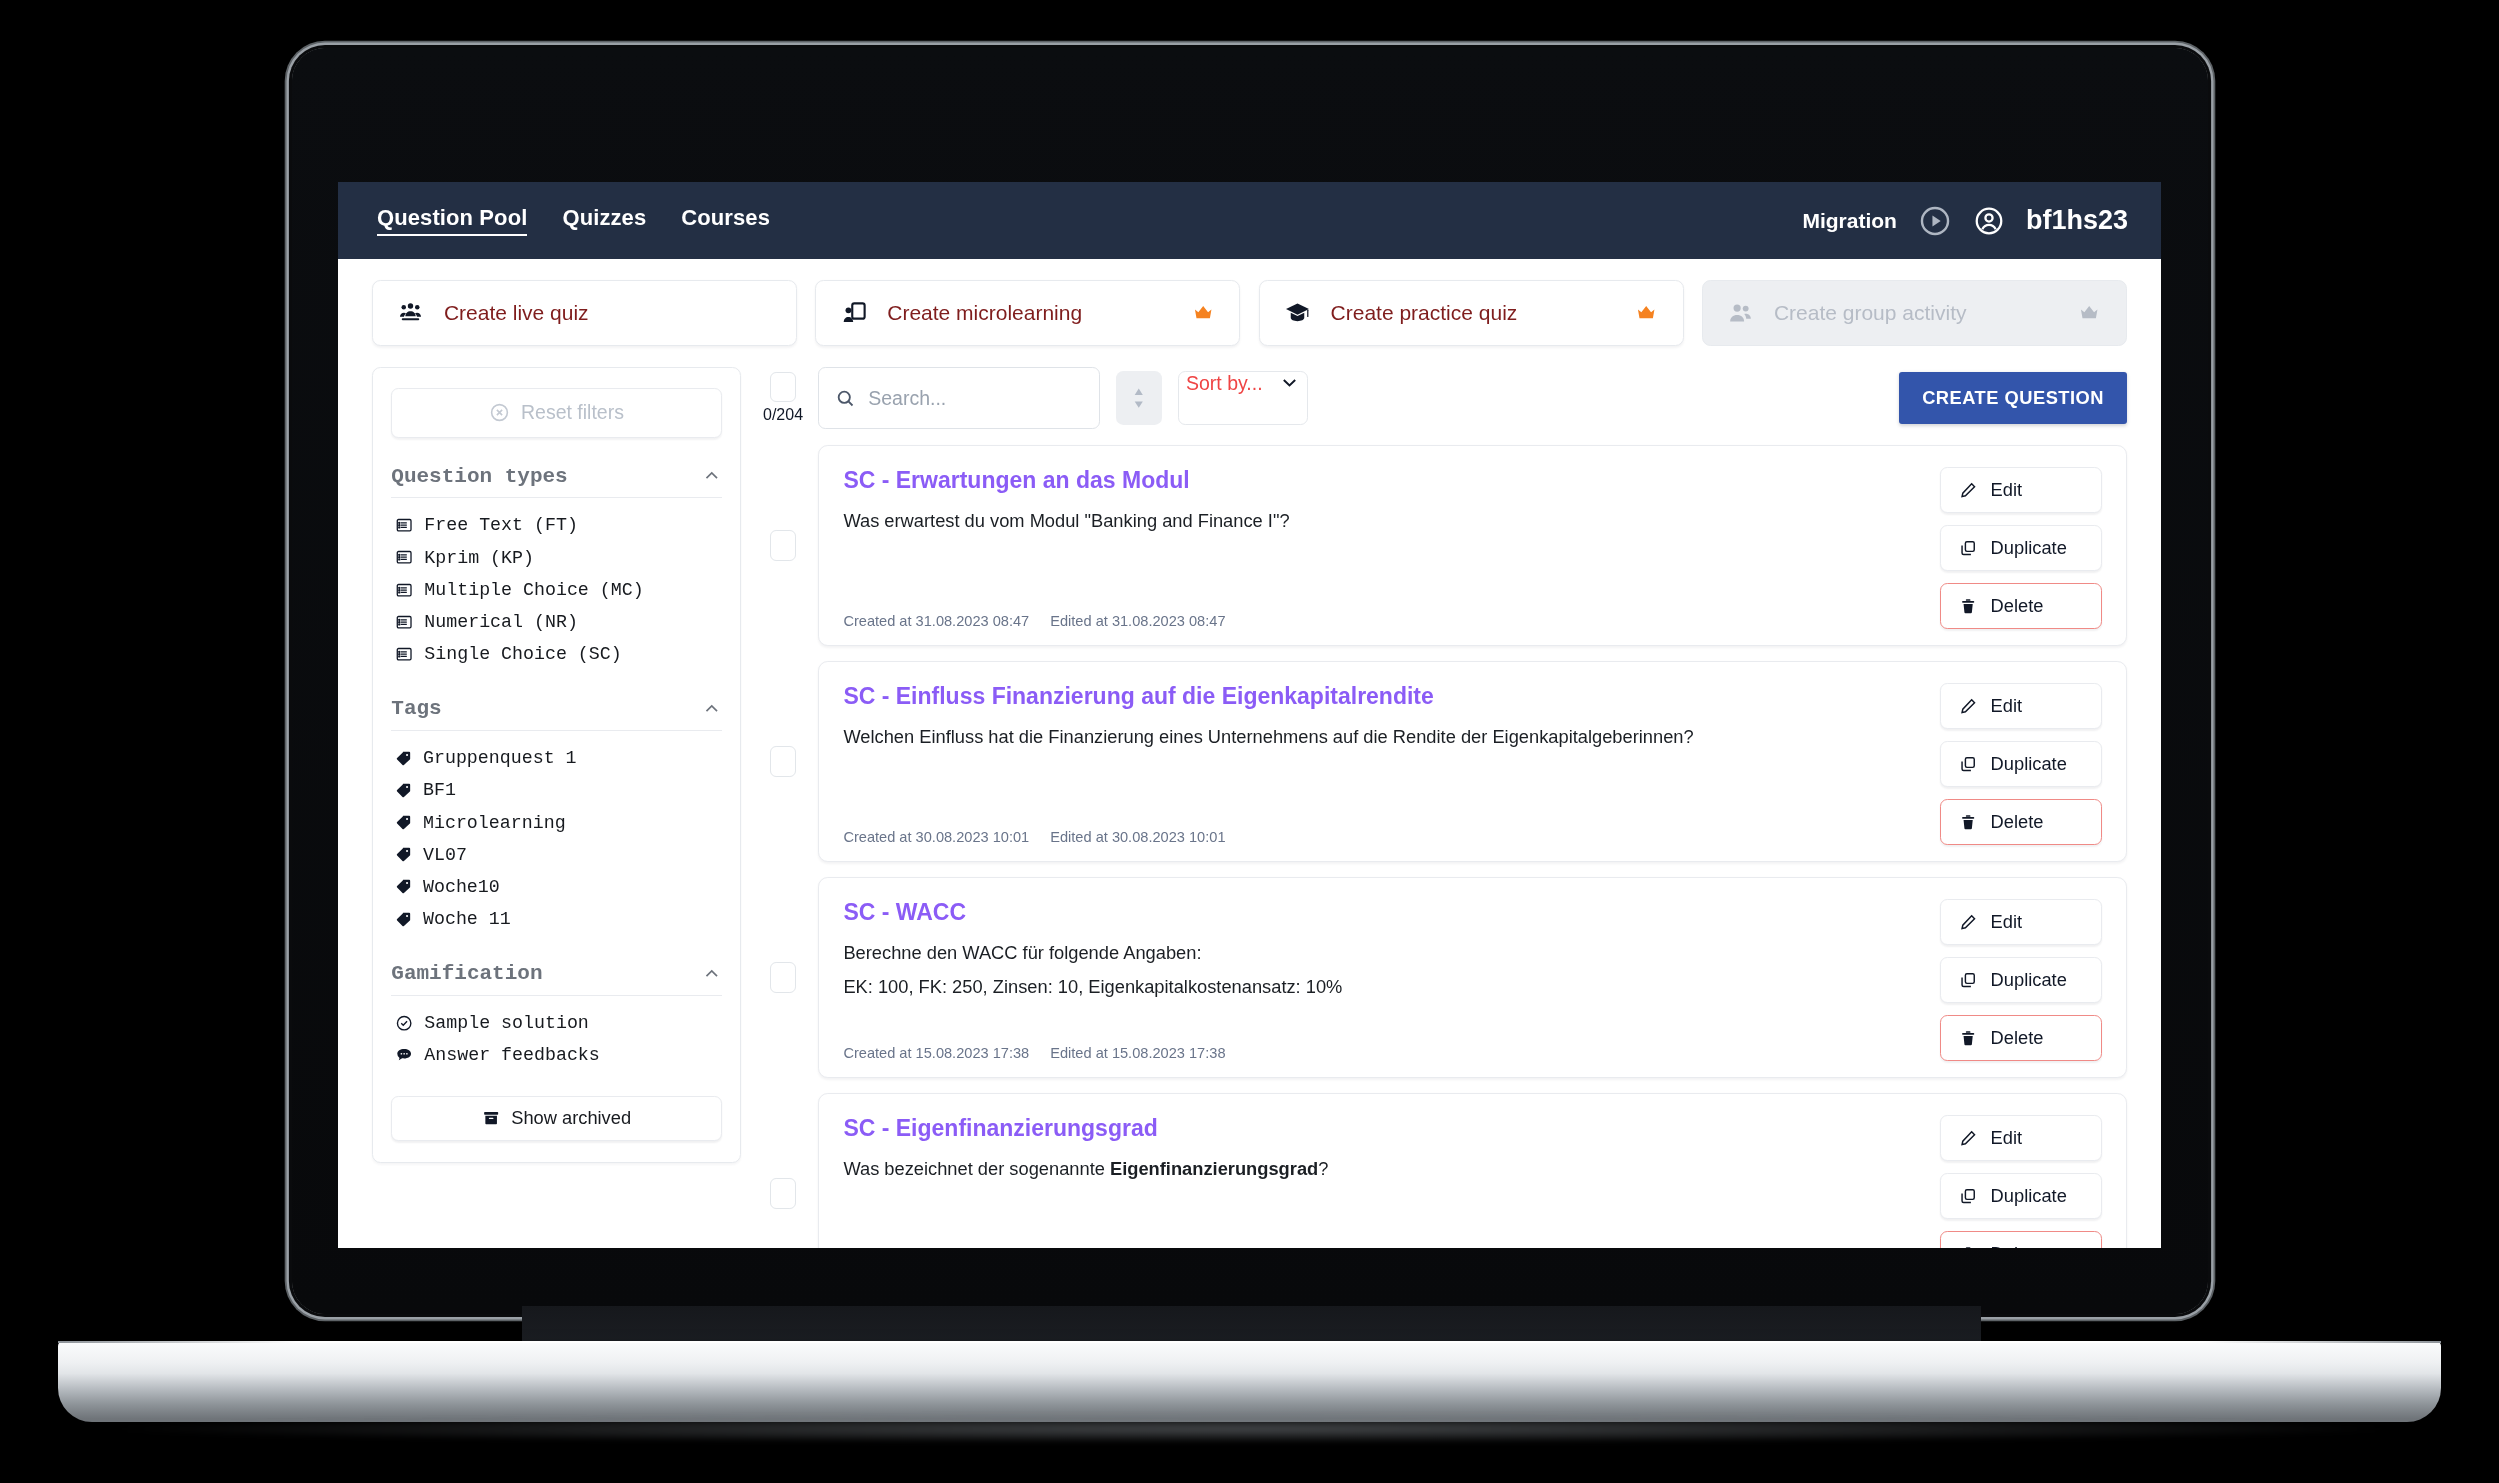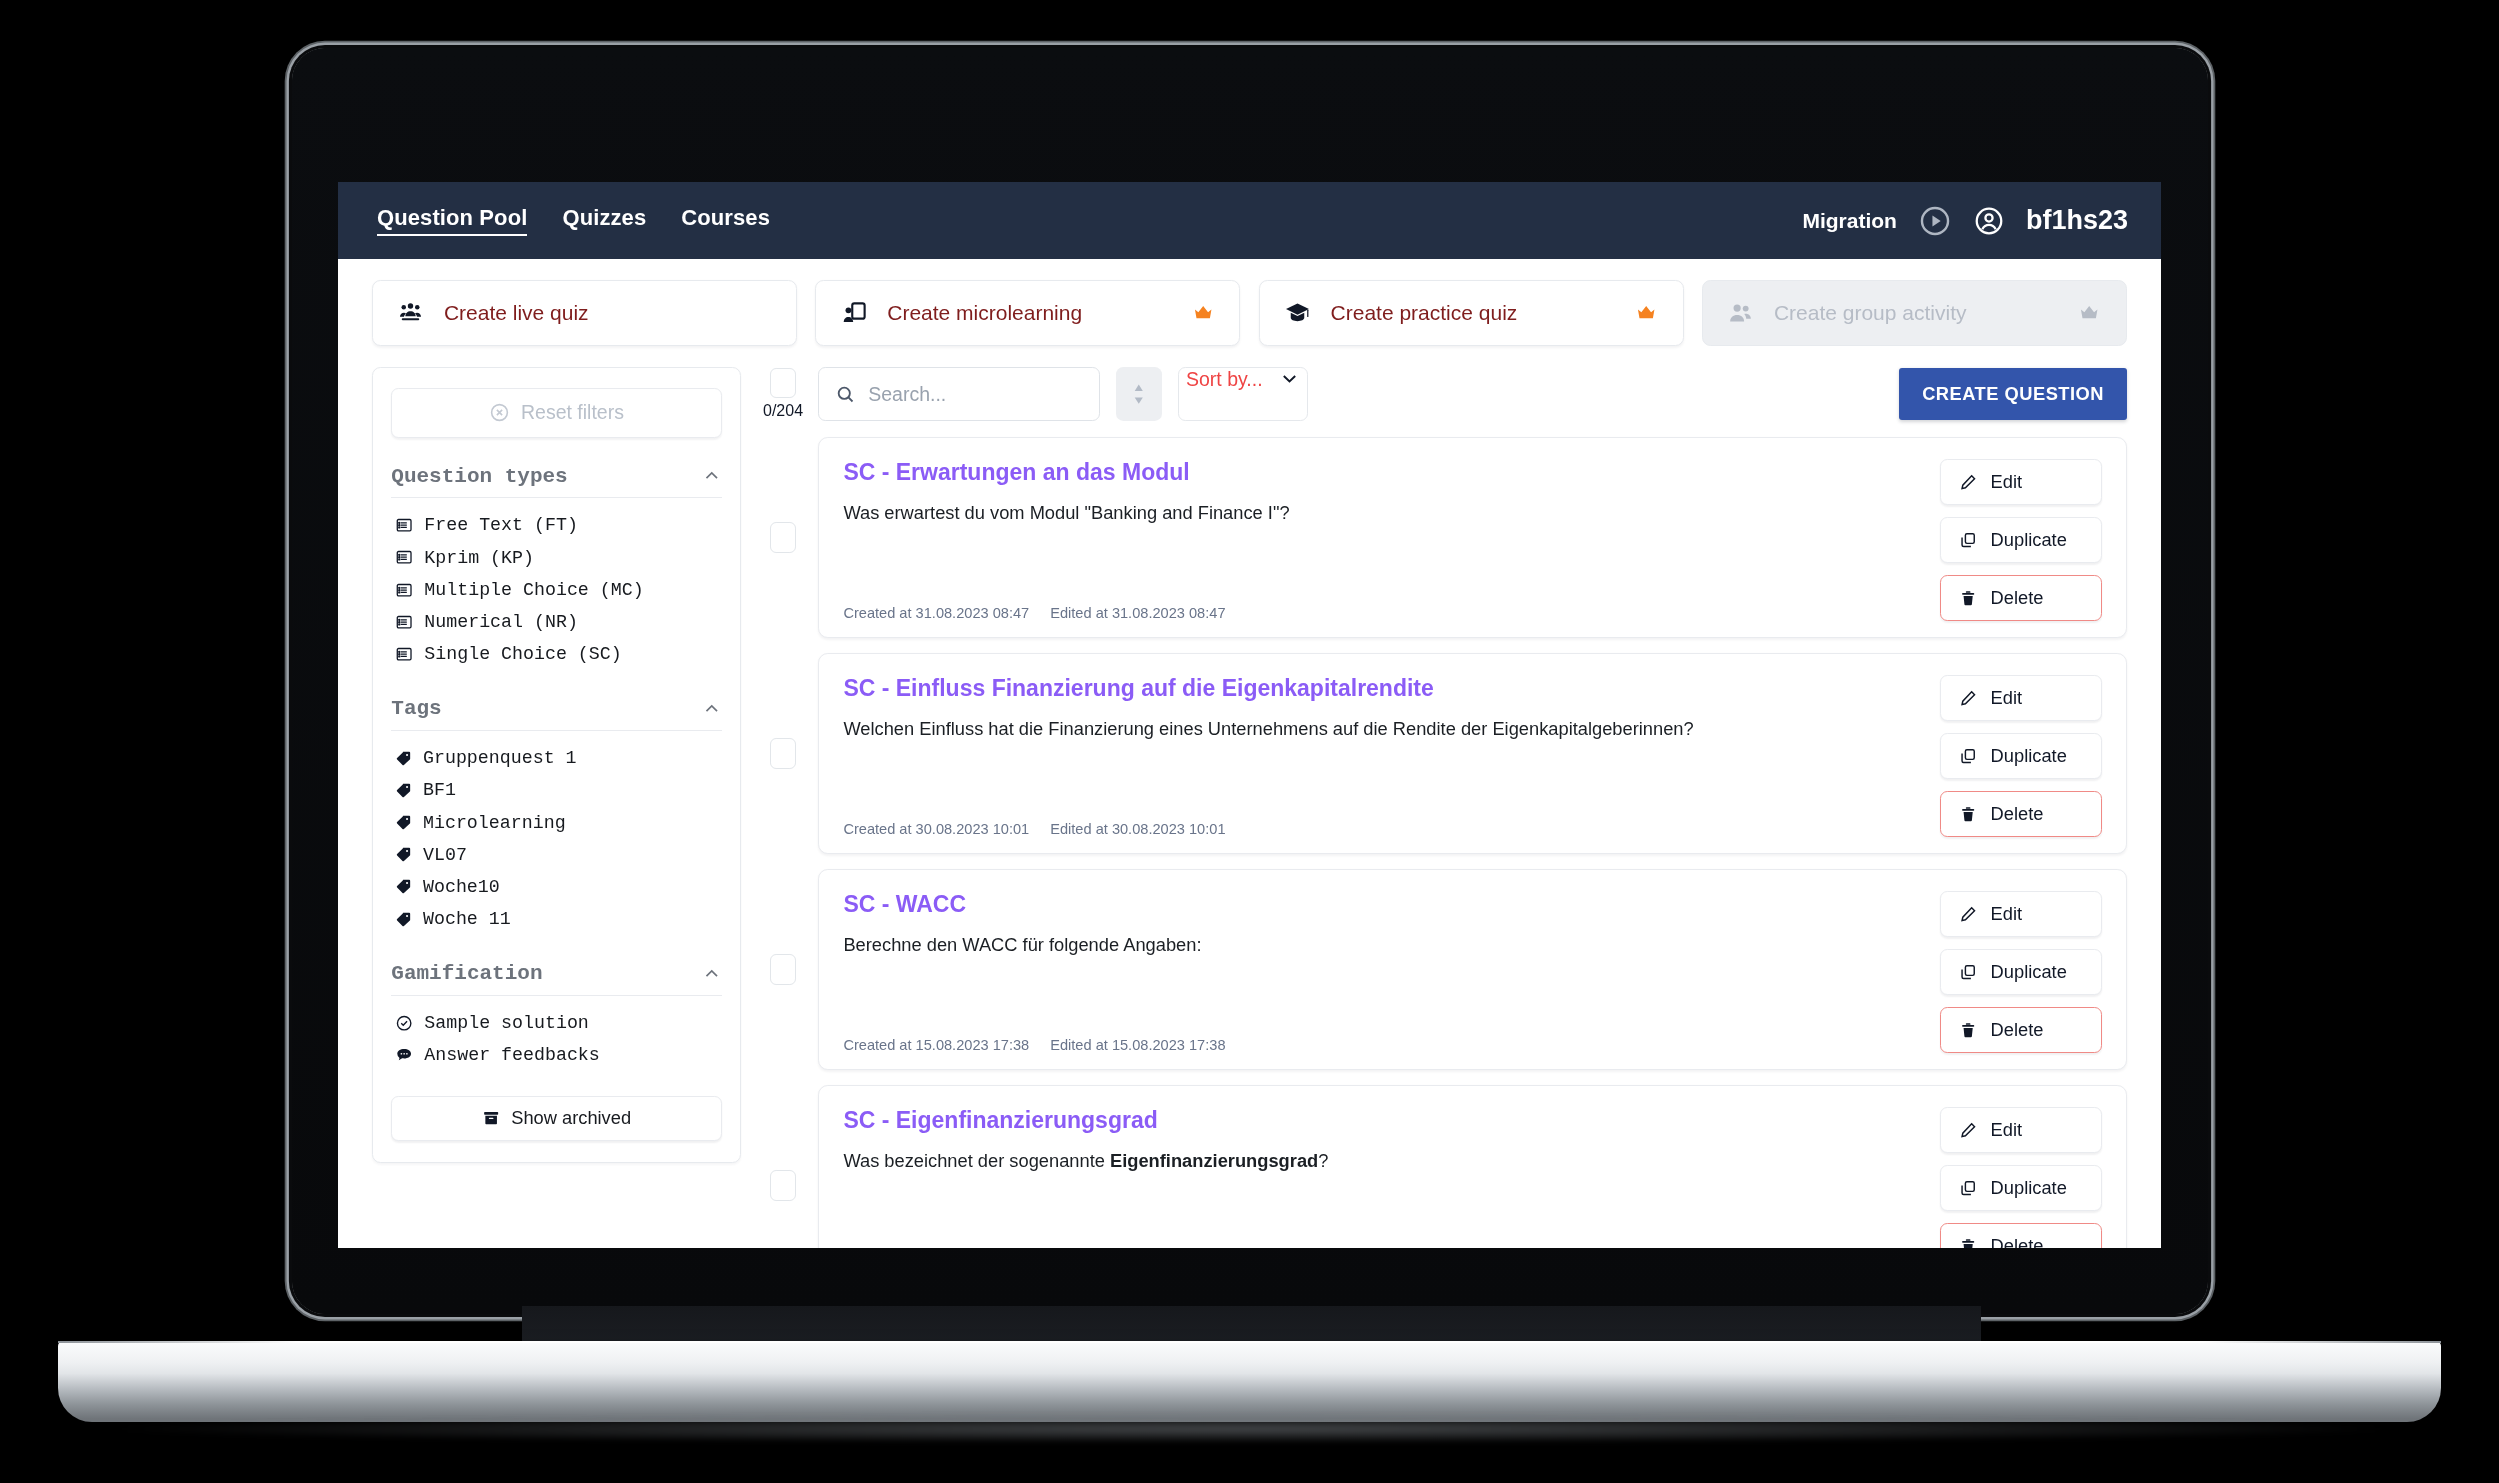--- a/index.html
+++ b/index.html
@@ -136,21 +136,21 @@
   
   .right-col { flex:1 1 auto; min-width:0; }
   .toolbar { display:flex; align-items:center; gap: 16px; }
   .select-all-wrap { width: 39px; text-align:center; flex:0 0 39px; }
   .mini-check {
     width: 26px; height: 30.5px; border:1.2px solid #e2e6ea; border-radius: 6.1px;
     background:#fff; margin: 0 auto;
   }
   .count-label { font-size: 16px; color:#111827; margin-top: 3.7px; }
   .search-box {
-    flex: 0 0 282px; height: 54px; border:1.2px solid #dfe3e8; border-radius: 7.3px;
+    flex: 0 0 282px; height: 62px; border:1.2px solid #dfe3e8; border-radius: 7.3px;
     background:#fff; display:flex; align-items:center; gap:12.2px; padding: 0 16px;
   }
   .search-placeholder { color:#99a2ae; font-size: 19.5px; }
   .sort-dir {
     width: 46px; height: 54px; border-radius: 7.3px; background:#edeff2;
     display:flex; align-items:center; justify-content:center;
   }
   .sort-by {
     height: 54px; border:1.2px solid #e5e8ec; border-radius: 7.3px; background:#fff;
     display:flex; align-items:flex-start; gap:16px; padding: 0 7px; font-size:19.5px; color:#ef4444;
@@ -621,20 +621,21 @@
             </div>
 
             <div class="q-row">
               <div class="q-check-col">
                 <div class="mini-check"></div>
               </div>
               <div class="q-card">
                 <div class="q-main">
                   <div class="q-title">SC - WACC</div>
                   <div class="q-text">Berechne den WACC für folgende Angaben:</div>
+                  <div class="q-text" style="margin-top:6.1px">EK: 100, FK: 250, Zinsen: 10, Eigenkapitalkostenansatz: 10%</div>
                   <div class="q-meta">
                     <span>Created at 15.08.2023 17:38</span>
                     <span>Edited at 15.08.2023 17:38</span>
                   </div>
                 </div>
                 <div class="q-actions">
                   <div class="q-btn">
                     <span>
                         <svg width="18.3" height="18.3" viewBox="0 0 24 24" fill="none" stroke="#111827" stroke-width="1.9">
                           <path d="M16.6 3.6 20.4 7.4 8.4 19.4 4 20.4l1-4.4z"></path>

